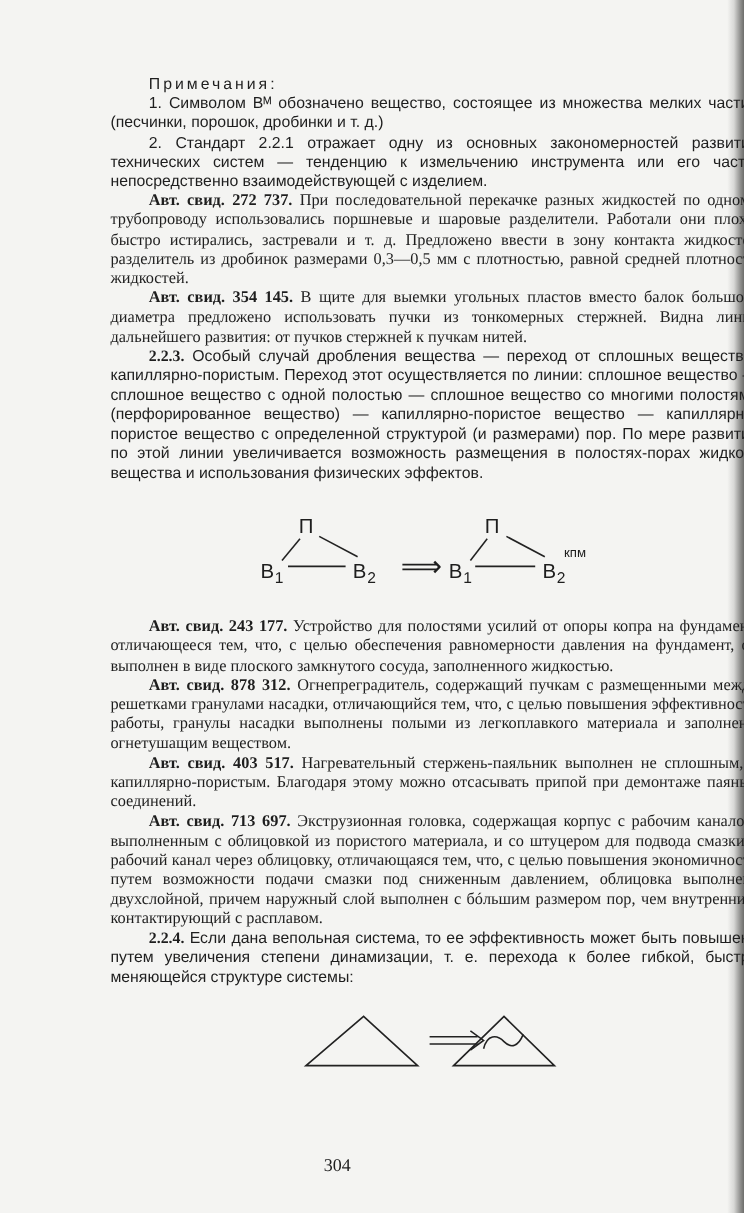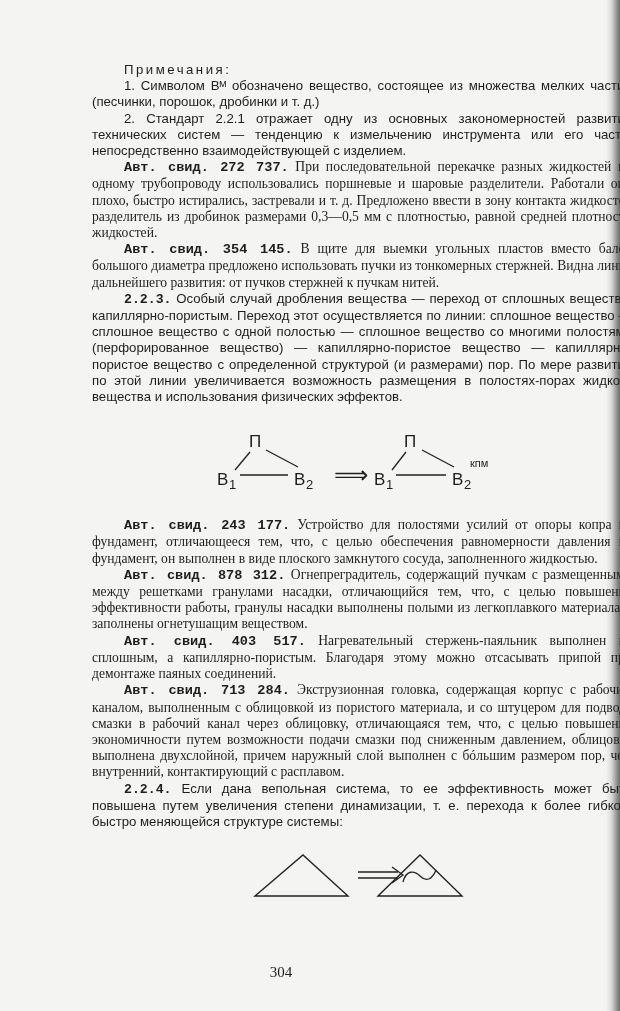--- a/index.html
+++ b/index.html
@@ -15,21 +15,21 @@
     background: linear-gradient(to right, rgba(244,244,242,0) 0%, #d8d8d6 40%, #8d8d8b 80%, #6d6d6b 100%);
   }
   .page {
     position: absolute; left: 64px; top: 62px; width: 540px;
     font-size: 13.6px; line-height: 16.2px; text-align: justify; margin-left: 28px;
   }
   .page p { margin: 0; text-indent: 32px; }
   .page p.noind { text-indent: 32px; letter-spacing: 2.5px; }
   .sans { font-family: "Liberation Sans", "DejaVu Sans", sans-serif; font-size: 13.2px; }
   .it { }
-  .b { font-weight: bold; font-style: normal; font-family: Liberation Mono, monospace; }
+  .b { font-weight: bold; font-style: normal; font-family: Liberation Serif, serif; }
   .diagram { position: relative; height: 100px; }
   .diagram svg { position: absolute; }
   .pagenum {
     position: absolute; left: 0; width: 562px; top: 996px; text-align: center;
     font-size: 15px;
   }
 </style>
 </head>
 <body>
 
@@ -87,21 +87,21 @@
   </p>
   <p>
     <span class="b">Авт. свид. 878 312.</span>
     <span class="it">Огнепреградитель, содержащий пучкам с размещенными между решетками гранулами насадки, отличающийся тем, что, с целью повышения эффективности работы, гранулы насадки выполнены полыми из легкоплавкого материала и заполнены огнетушащим веществом.</span>
   </p>
   <p>
     <span class="b">Авт. свид. 403 517.</span>
     <span class="it">Нагревательный стержень-паяльник выполнен не сплошным, а капиллярно-пористым. Благодаря этому можно отсасывать припой при демонтаже паяных соединений.</span>
   </p>
   <p>
-    <span class="b">Авт. свид. 713 284.</span>
+    <span class="b">Авт. свид. 713 697.</span>
     <span class="it">Экструзионная головка, содержащая корпус с рабочим каналом, выполненным с облицовкой из пористого материала, и со штуцером для подвода смазки в рабочий канал через облицовку, отличающаяся тем, что, с целью повышения экономичности путем возможности подачи смазки под сниженным давлением, облицовка выполнена двухслойной, причем наружный слой выполнен с бóльшим размером пор, чем внутренний, контактирующий с расплавом.</span>
   </p>
 
   <p class="sans">
     <span class="b">2.2.4.</span>
     <span>Если дана вепольная система, то ее эффективность может быть повышена путем увеличения степени динамизации, т. е. перехода к более гибкой, быстро меняющейся структуре системы:</span>
   </p>
 
   <div class="diagram" style="height:70px;">
     <svg width="540" height="70">

